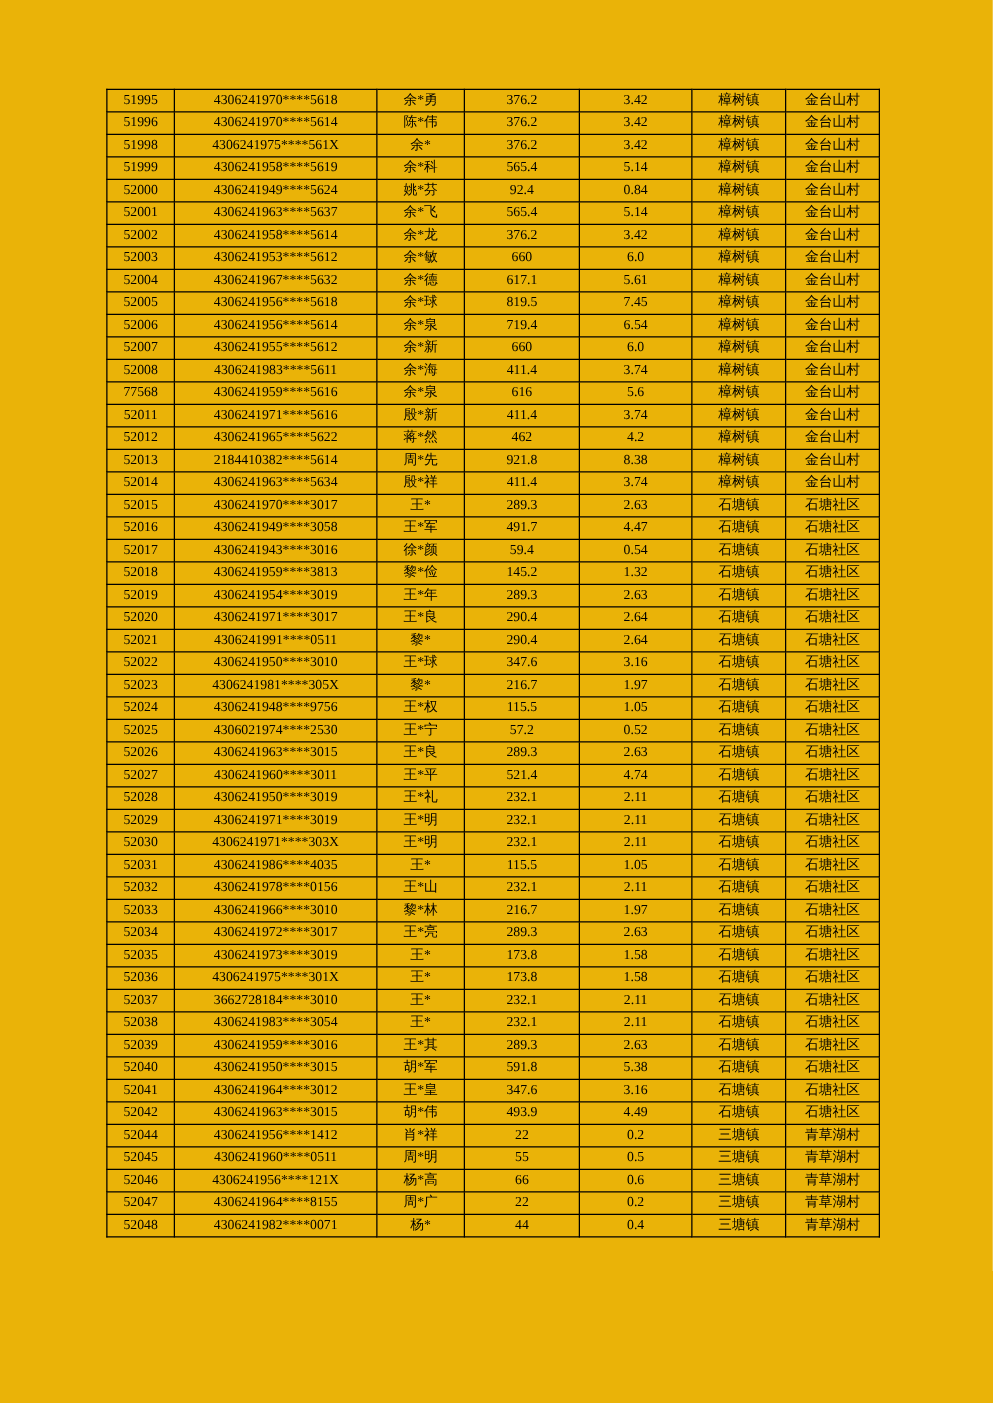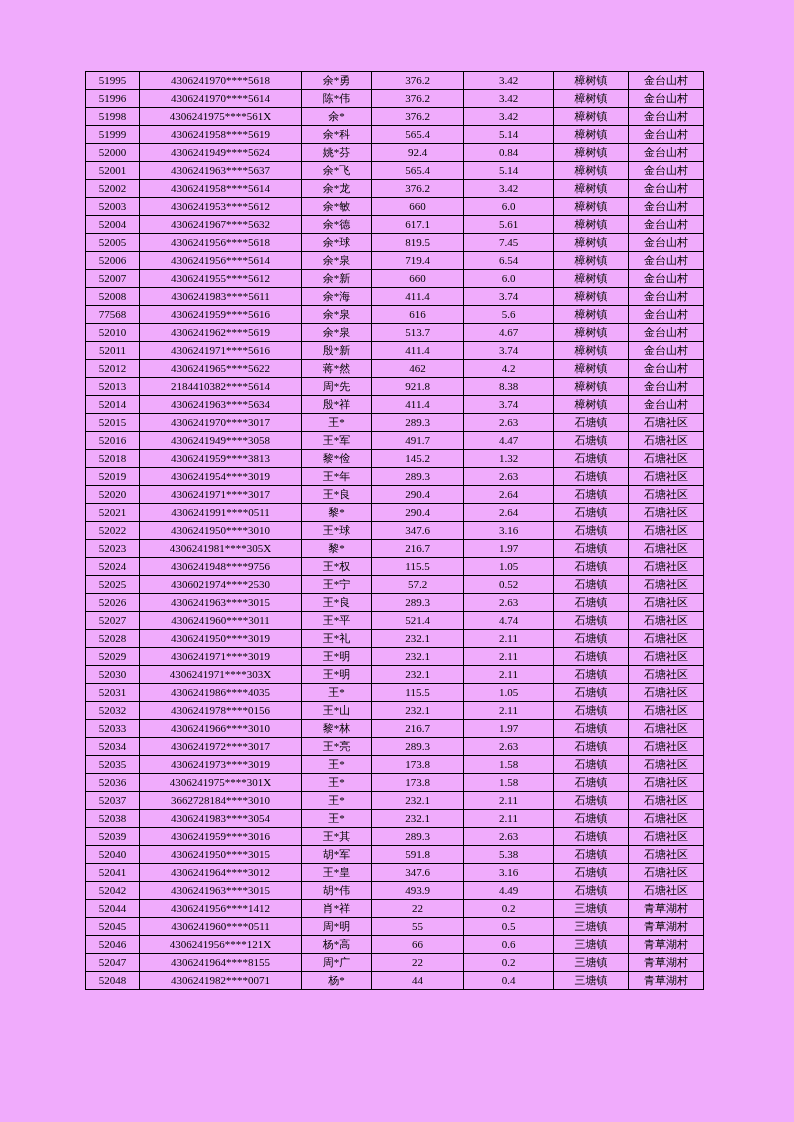--- a/index.html
+++ b/index.html
@@ -1,21 +1,21 @@
 <!DOCTYPE html>
 <html><head>
 <meta charset="utf-8">
 <style>
   html, body { margin: 0; padding: 0; }
   body { background: #ffffff; width: 794px; height: 1122px; }
   .page {
     position: relative;
     width: 794px;
     height: 1122px;
-    background: #f0abfc;
+    background: #eab308;
     font-family: "Liberation Serif", "DejaVu Serif", serif;
     overflow: hidden;
   }
   table.data {
     position: absolute;
     left: 85px;
     top: 71px;
     border-collapse: collapse;
     table-layout: fixed;
   }
@@ -174,29 +174,20 @@
         <tr>
           <td>77568</td>
           <td>4306241959****5616</td>
           <td>余*泉</td>
           <td>616</td>
           <td>5.6</td>
           <td>樟树镇</td>
           <td>金台山村</td>
         </tr>
         <tr>
-          <td>52010</td>
-          <td>4306241962****5619</td>
-          <td>余*泉</td>
-          <td>513.7</td>
-          <td>4.67</td>
-          <td>樟树镇</td>
-          <td>金台山村</td>
-        </tr>
-        <tr>
           <td>52011</td>
           <td>4306241971****5616</td>
           <td>殷*新</td>
           <td>411.4</td>
           <td>3.74</td>
           <td>樟树镇</td>
           <td>金台山村</td>
         </tr>
         <tr>
           <td>52012</td>
@@ -233,20 +224,29 @@
           <td>2.63</td>
           <td>石塘镇</td>
           <td>石塘社区</td>
         </tr>
         <tr>
           <td>52016</td>
           <td>4306241949****3058</td>
           <td>王*军</td>
           <td>491.7</td>
           <td>4.47</td>
+          <td>石塘镇</td>
+          <td>石塘社区</td>
+        </tr>
+        <tr>
+          <td>52017</td>
+          <td>4306241943****3016</td>
+          <td>徐*颜</td>
+          <td>59.4</td>
+          <td>0.54</td>
           <td>石塘镇</td>
           <td>石塘社区</td>
         </tr>
         <tr>
           <td>52018</td>
           <td>4306241959****3813</td>
           <td>黎*俭</td>
           <td>145.2</td>
           <td>1.32</td>
           <td>石塘镇</td>

